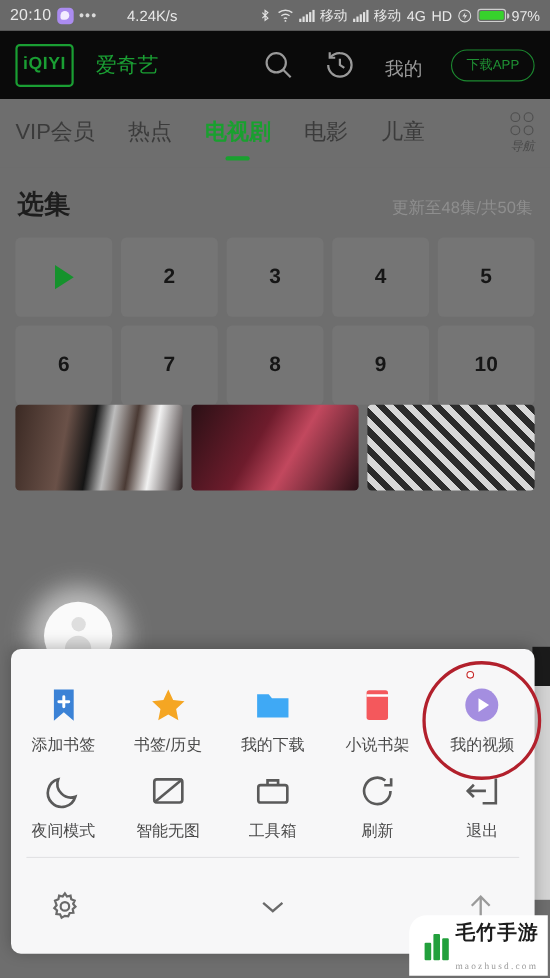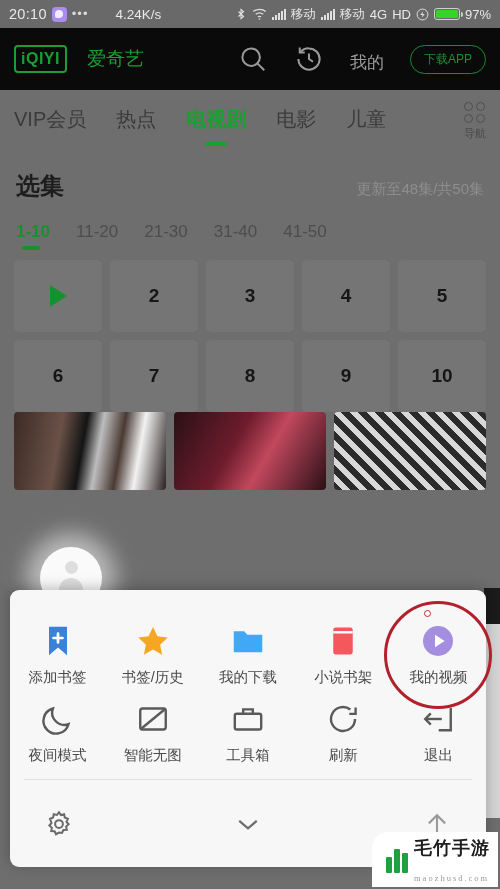--- a/index.html
+++ b/index.html
@@ -50,21 +50,21 @@
   .sb-pct { font-size: 13px; }
 
   
   .iq-header {
     position: absolute; top: 28px; left: 0; width: 500px; height: 62px;
     background: #0a0a0a; display: flex; align-items: center; padding: 0 14px;
   }
   .logo-box {
     border: 2px solid #1a9e33; border-radius: 4px; padding: 2px 5px;
     color: #1a9e33; font-weight: bold; font-size: 16px; letter-spacing: .5px;
-    display: flex; align-items: center; height: 28px;
+    display: flex; align-items: center; height: 39px;
   }
   .logo-text { color: #1a9e33; font-size: 19px; margin-left: 20px; font-weight: 500; }
   .hdr-icons { margin-left: auto; display: flex; align-items: flex-end; gap: 26px; }
   .icn { width: 30px; height: 30px; color: #9a9a9a; }
   .icn svg { width: 100%; height: 100%; display: block; }
   .hdr-mine { color: #9b9b9b; font-size: 17px; }
   .dl-btn {
     border: 1.5px solid #1c8a30; border-radius: 15px; color: #1f8f33;
     font-size: 12px; padding: 5px 13px; white-space: nowrap;
   }
@@ -82,21 +82,21 @@
   .navtab.active::after {
     content:""; position:absolute; bottom:-9px; left:50%; transform:translateX(-50%);
     width: 22px; height: 4px; background:#19a02f; border-radius:2px;
   }
   .navgrid { margin-left: auto; text-align: center; color: #4a4a4a; }
   .navgrid .dots { display: grid; grid-template-columns: repeat(2, 9px); gap: 3px; }
   .navgrid .dots i {
     width: 9px; height: 9px; border: 1.6px solid #4e4e4e; border-radius: 50%;
     display:block;
   }
-  .navgrid .lbl { font-size: 11px; margin-top: 1px; }
+  .navgrid .lbl { font-size: 11px; margin-top: 1px; font-style: italic; }
 
   
   .content { position: absolute; top: 152px; left: 0; width: 500px; bottom: 0;
              background: #6e6e6e; }
   .sec-head {
     display: flex; align-items: baseline; padding: 18px 16px 6px;
   }
   .sec-title { font-size: 24px; color: #1d1d1d; font-weight: bold; }
   .sec-sub { margin-left: auto; font-size: 15px; color: #8e8e8e; }
 
@@ -299,27 +299,20 @@
     </span>
   </div>
 
   <div class="content">
 
     <div class="sec-head">
       <span class="sec-title">选集</span>
       <span class="sec-sub">更新至48集/共50集</span>
     </div>
 
-    <div class="ranges">
-      <span class="range active">1-10</span>
-      <span class="range">11-20</span>
-      <span class="range">21-30</span>
-      <span class="range">31-40</span>
-      <span class="range">41-50</span>
-    </div>
 
     <div class="ep-grid">
       <div class="ep">
         <span class="play-tri"></span>
       </div>
       <div class="ep">2</div>
       <div class="ep">3</div>
       <div class="ep">4</div>
       <div class="ep">5</div>
       <div class="ep">6</div>

